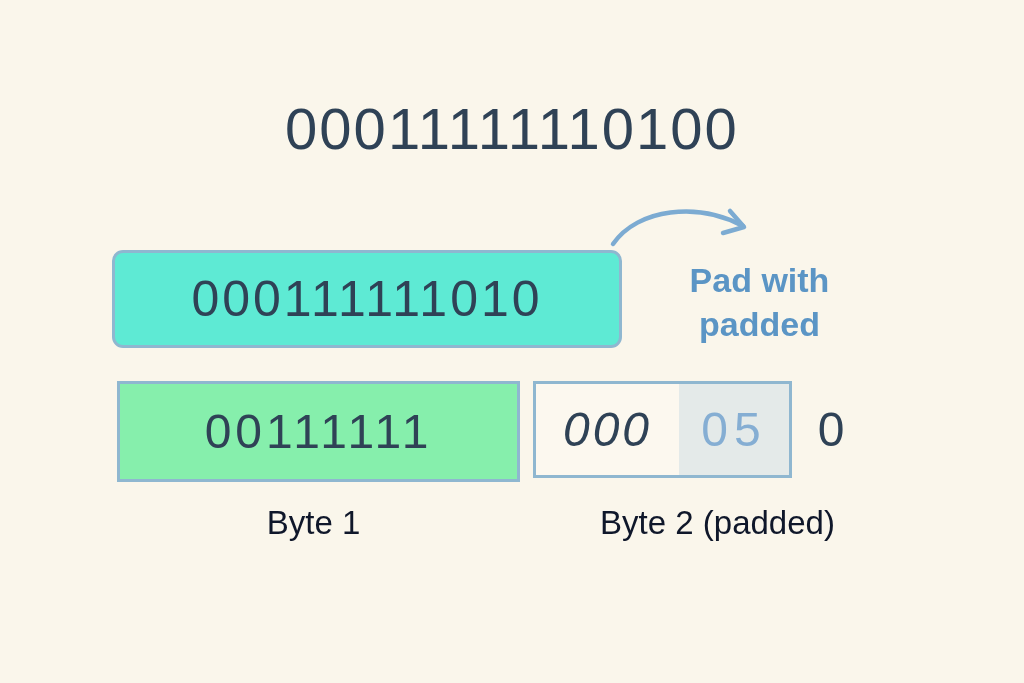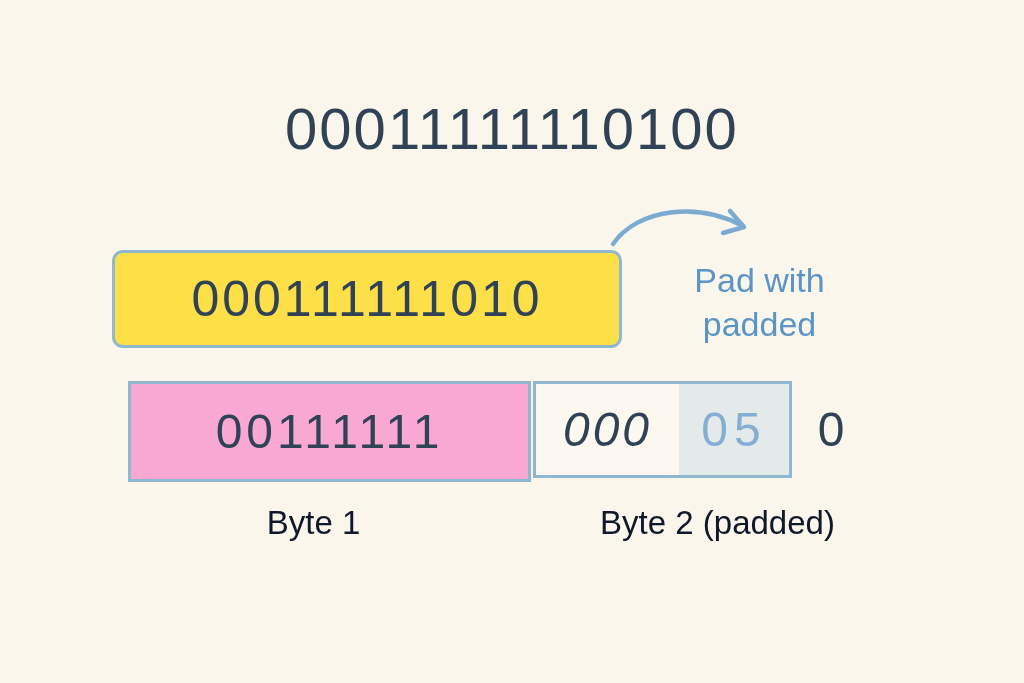--- a/index.html
+++ b/index.html
@@ -32,56 +32,56 @@
   }
 
   
   .big-box {
     position: absolute;
     left: 112px; top: 250px;
     width: 510px; height: 98px;
     box-sizing: border-box;
     border: 3px solid #8fb7d0;
     border-radius: 11px;
-    background: #fde047;
+    background: #5eead4;
     display: flex;
     align-items: center;
     justify-content: center;
     font-size: 50px;
     letter-spacing: 3px;
     white-space: nowrap;
   }
 
   
   .pad-note {
     position: absolute;
     left: 652px; top: 258px;
     width: 215px;
     text-align: center;
     font-size: 34px;
     line-height: 1.3;
     color: #5b95c5;
-    font-weight: 400;
+    font-weight: 700;
   }
 
   
   .pad-arrow {
     position: absolute;
     left: 603px; top: 196px;
     width: 160px; height: 58px;
   }
 
   
   .byte1-box {
     position: absolute;
-    left: 128px; top: 381px;
+    left: 117px; top: 381px;
     width: 403px; height: 101px;
     box-sizing: border-box;
     border: 3px solid #8fb7d0;
-    background: #f9a8d4;
+    background: #86efac;
     display: flex;
     align-items: center;
     justify-content: center;
     font-size: 48px;
     letter-spacing: 4px;
     white-space: nowrap;
   }
 
   .byte2-box {
     position: absolute;

